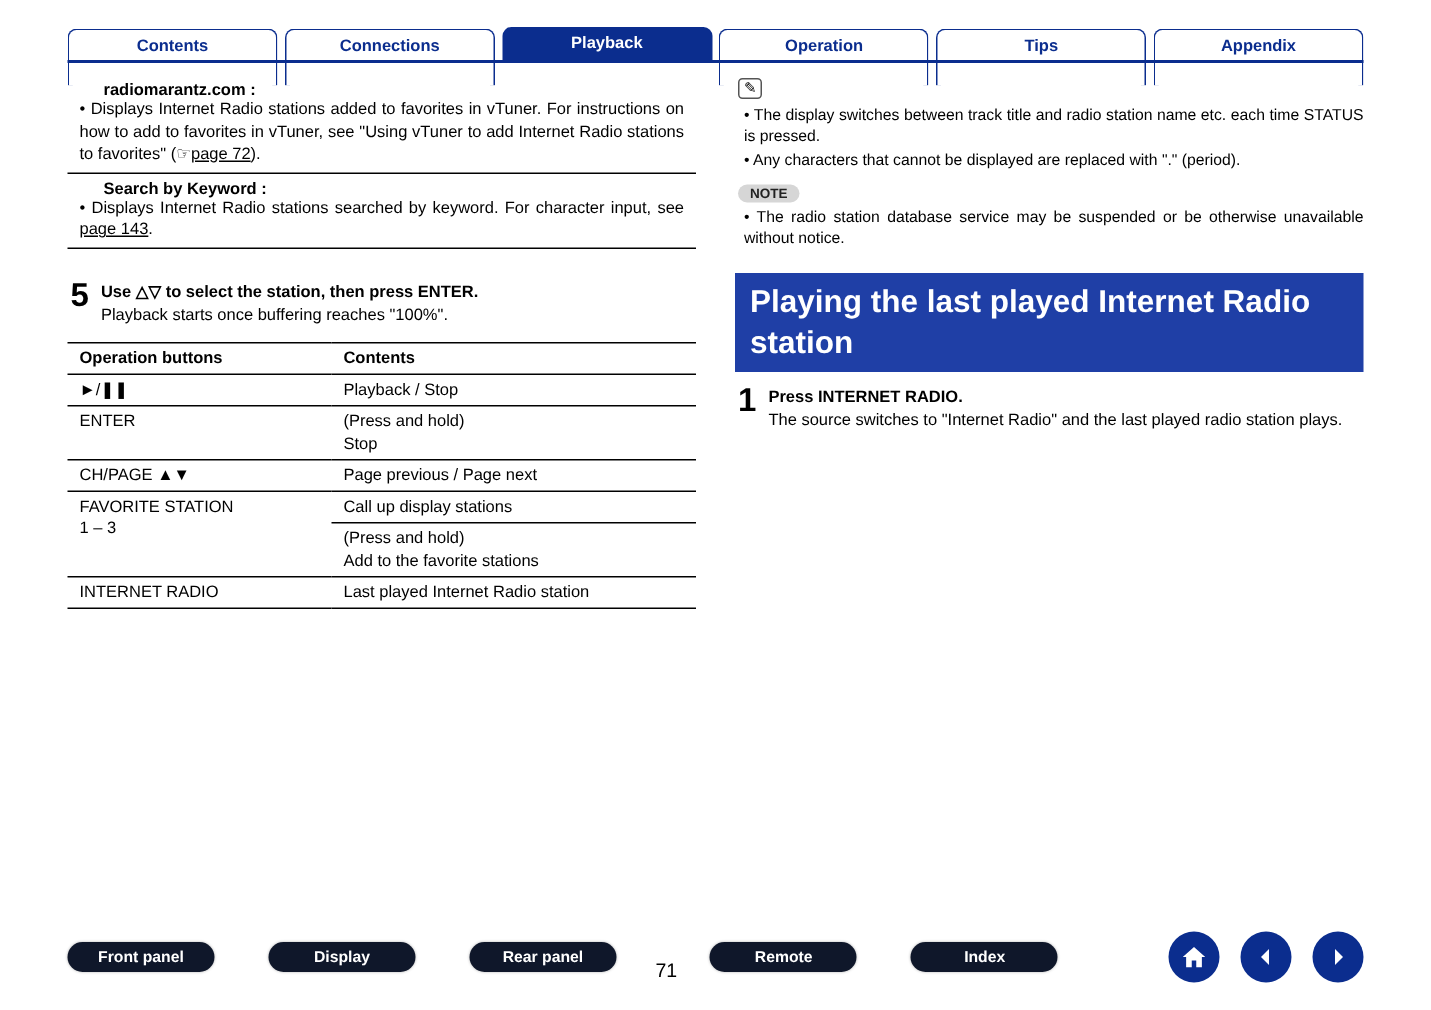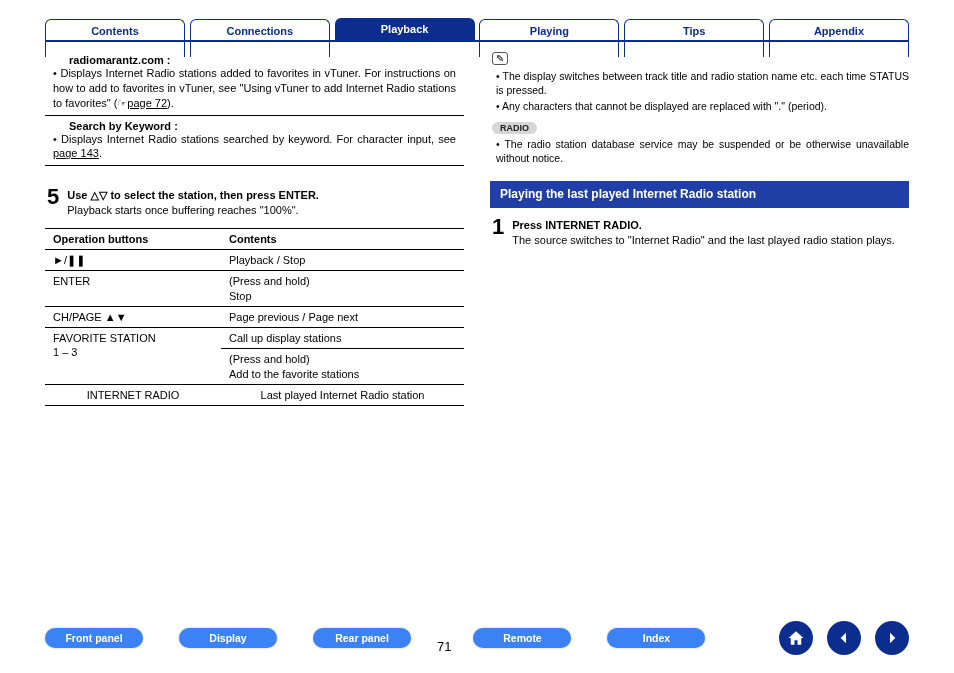--- a/index.html
+++ b/index.html
@@ -92,21 +92,21 @@
     padding: 4px 8px;
     border-top: 1.4px solid #000;
     border-bottom: 1.4px solid #000;
   }
   table.ops td {
     padding: 3px 8px;
     border-bottom: 0.5px solid #000;
     vertical-align: top;
     line-height: 1.3;
   }
-  table.ops tr.last td { border-bottom: 1.4px solid #000; text-align: center; }
+  table.ops tr.last td { border-bottom: 1.4px solid #000; }
   
   .rnotes ul { list-style: none; padding-left: 6px; }
   .rnotes li::before { content: "• "; }
   .rnotes li { line-height: 1.35; margin-bottom: 2px; text-align: justify; font-size: 10.5px; }
   .pencil {
     display: inline-block;
     border: 1px solid #555;
     border-radius: 3px;
     padding: 0 3px;
     font-size: 10px;
@@ -119,37 +119,37 @@
     font-size: 9px;
     font-weight: bold;
     padding: 1px 8px;
     border-radius: 8px;
     margin: 6px 0 3px 2px;
   }
   .sectionhead {
     background: #1f3fa6;
     color: #fff;
     font-weight: bold;
-    font-size: 12px;
+    font-size: 21px;
     padding: 6px 10px;
     margin: 16px 0 10px 0;
     line-height: 1.3;
   }
   
   .footer {
     position: absolute;
     left: 0;
     right: 0;
     bottom: 18px;
     padding: 0 45px;
     display: flex;
     align-items: center;
   }
   .pill {
-    background: #3b82f6;
+    background: #0f172a;
     color: #fff;
     font-weight: bold;
     font-size: 10.5px;
     text-align: center;
     width: 98px;
     padding: 4px 0;
     border-radius: 11px;
     margin-right: 36px;
     cursor: pointer;
     box-shadow: 0 0 2px rgba(0,0,0,0.3);
@@ -175,21 +175,21 @@
 </style>
 </head>
 <body>
 
 <div class="page">
 
   <div class="topnav">
     <div class="tab">Contents</div>
     <div class="tab">Connections</div>
     <div class="tab sel">Playback</div>
-    <div class="tab">Playing</div>
+    <div class="tab">Operation</div>
     <div class="tab">Tips</div>
     <div class="tab">Appendix</div>
   </div>
 
   <div class="cols">
 
     <div class="col">
 
       <div class="entry">
         <span class="label">radiomarantz.com :</span>
@@ -255,21 +255,21 @@
     </div>
 
     <div class="col">
       <div class="pencil">✎</div>
       <div class="rnotes">
         <ul>
           <li>The display switches between track title and radio station name etc. each time STATUS is pressed.</li>
           <li>Any characters that cannot be displayed are replaced with "." (period).</li>
         </ul>
       </div>
-      <div class="notepad">RADIO</div>
+      <div class="notepad">NOTE</div>
       <div class="rnotes">
         <ul>
           <li>The radio station database service may be suspended or be otherwise unavailable without notice.</li>
         </ul>
       </div>
 
       <div class="sectionhead">Playing the last played Internet Radio station</div>
 
       <div class="step" style="margin-top:6px">
         <div class="stepnum">1</div>

